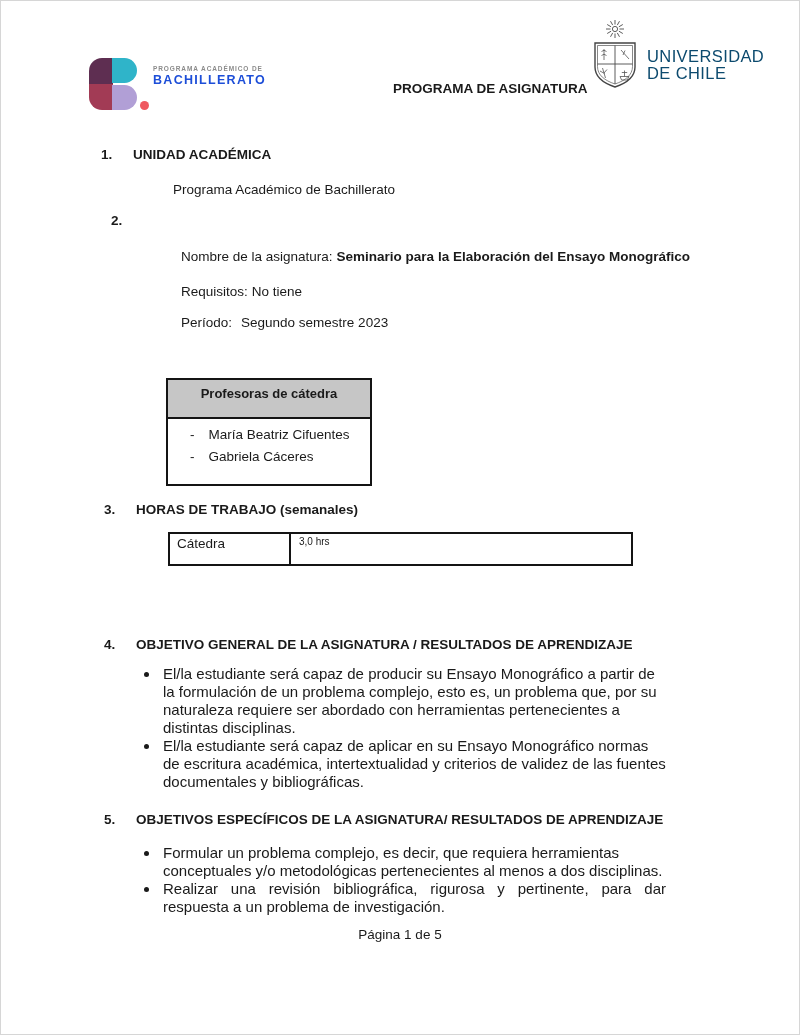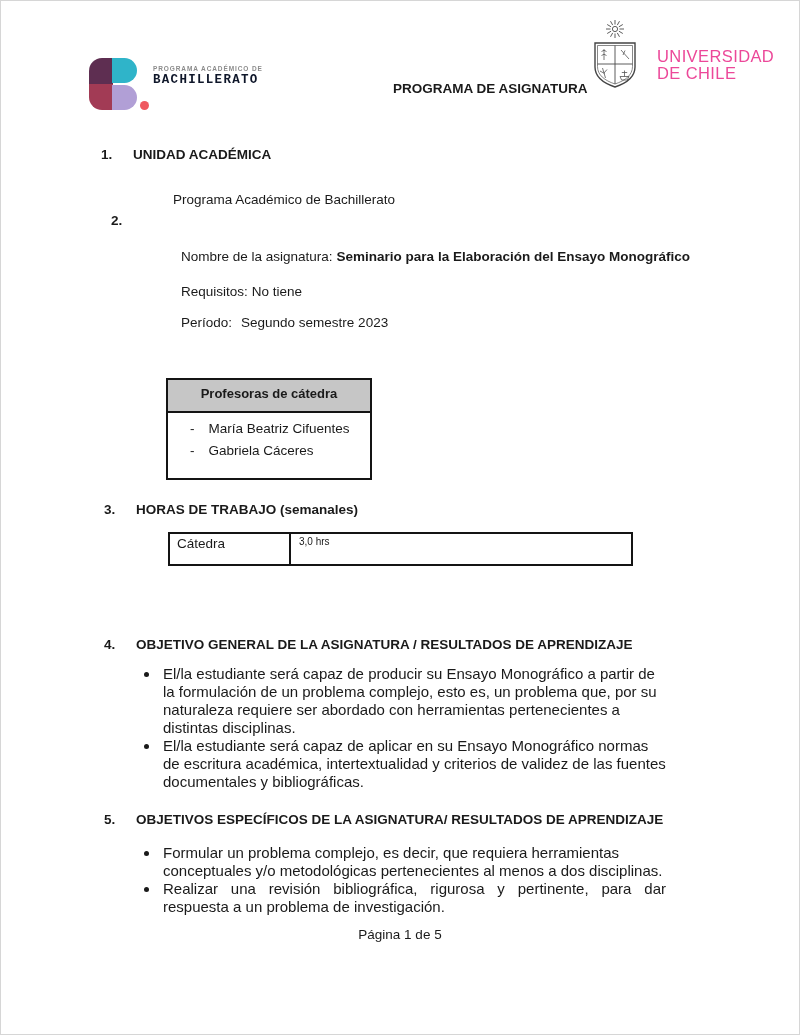--- a/index.html
+++ b/index.html
@@ -18,50 +18,50 @@
   .bach-logo { position:absolute; left:88px; top:57px; display:flex; align-items:flex-start; }
   .bicon { position:relative; width:62px; height:52px; flex:none; }
   .bq { position:absolute; }
   .bq-tl { left:0; top:0;  width:24px; height:26px; background:#5e2e51; border-radius:13px 0 0 0; }
   .bq-bl { left:0; top:26px; width:24px; height:26px; background:#a23b55; border-radius:0 0 0 13px; }
   .bq-tr { left:23px; top:0;  width:25px; height:25px; background:#2fb4c9; border-radius:0 13px 13px 0; }
   .bq-br { left:23px; top:27px; width:25px; height:25px; background:#b19fd6; border-radius:0 13px 13px 0; }
   .bq-dot { left:51px; top:43px; width:9px; height:9px; border-radius:50%; background:#ef5960; }
   .bach-text { margin-top:7px; margin-left:2px; }
   .bach-small { font-size:6.5px; font-weight:bold; letter-spacing:0.9px; color:#8b8b8b; white-space:nowrap; }
-  .bach-name  { font-size:12.5px; font-weight:800; letter-spacing:1.3px; color:#0f172a; margin-top:1px; white-space:nowrap;font-family:Liberation Mono, monospace; }
+  .bach-name  { font-size:12.5px; font-weight:800; letter-spacing:1.3px; color:#1d4ed8; margin-top:1px; white-space:nowrap; }
 
   .doc-title { position:absolute; left:392px; top:80px; font-size:13.5px; font-weight:bold; }
 
   .uchile { position:absolute; left:590px; top:16px; display:flex; }
   .crest-svg { width:50px; height:74px; flex:none; }
-  .uchile-text { margin-left:16px; margin-top:31px; font-size:16.5px; line-height:1.06;
-                 letter-spacing:0.4px; color:#ec4899; white-space:nowrap; }
+  .uchile-text { margin-left:6px; margin-top:31px; font-size:16.5px; line-height:1.06;
+                 letter-spacing:0.4px; color:#0c4a6e; white-space:nowrap; }
 
   
   .sec-heading { position:absolute; display:flex; font-weight:bold; font-size:13.5px; white-space:nowrap; }
   .sec-num { width:32px; flex:none; }
   .h-s1 { left:100px; top:146px; }
   .h-s2 { left:110px; top:212px; }
   .h-s3 { left:103px; top:501px; }
   .h-s4 { left:103px; top:636px; }
   .h-s5 { left:103px; top:811px; }
 
-  .s1-body { position:absolute; left:172px; top:191px; font-size:13.5px;text-align:center; }
+  .s1-body { position:absolute; left:172px; top:181px; font-size:13.5px;text-align:center; }
 
   .field { position:absolute; left:180px; font-size:13.5px; white-space:nowrap; }
   .f-0 { top:248px; } .f-1 { top:283px; } .f-2 { top:314px; }
   .field .val { margin-left:4px; }
   .f-2 .val { margin-left:9px; }
   .val-bold { font-weight:bold; }
 
   
   .prof-table { position:absolute; left:165px; top:377px; width:206px; border:2px solid #141414; background:#fff; }
   .prof-header { background:#c6c6c6; text-align:center; font-weight:bold; font-size:13px;
-                 padding:6px 0 10px; border-bottom:2px solid #141414; }
+                 padding:6px 0 16px; border-bottom:2px solid #141414; }
   .prof-body { padding:5px 0 16px; }
   .prof-row { display:flex; font-size:13.5px; line-height:22px; }
   .prof-dash { flex:none; margin-left:22px; margin-right:14px; color:#1a1a1a; }
 
   
   .hours-table { position:absolute; left:167px; top:531px; width:465px; height:34px;
                  border:2px solid #141414; display:flex; background:#fff; }
   .hours-c1 { width:121px; flex:none; border-right:2px solid #141414; padding:2px 0 0 7px; font-size:13.5px; }
   .hours-c2 { flex:1; padding:2px 16px 0 8px; font-size:10px; }
 

